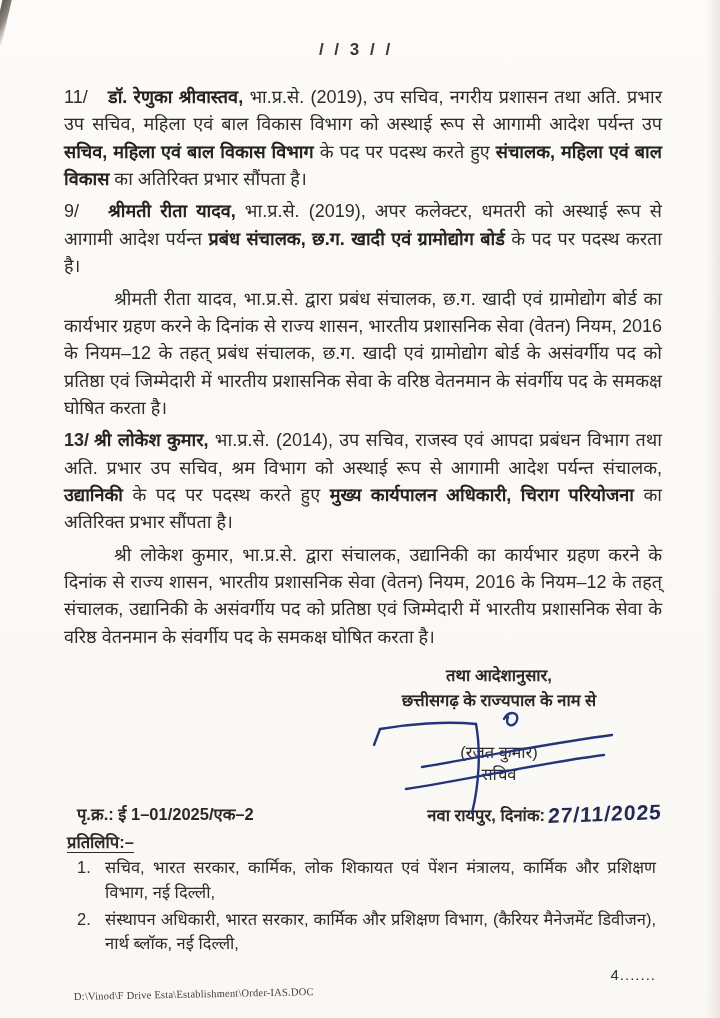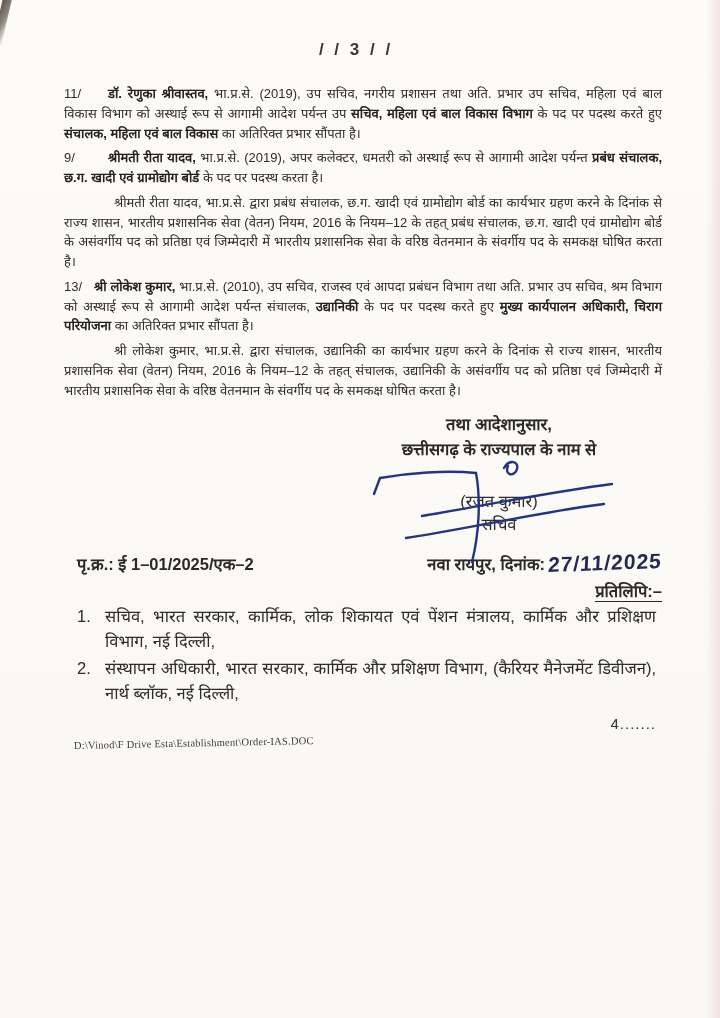--- a/index.html
+++ b/index.html
@@ -22,44 +22,44 @@
   .corner-artifact{
     position:absolute;top:-6px;left:-2px;width:9px;height:52px;
     background:linear-gradient(105deg,#55504b 0%,#8d857d 55%,rgba(141,133,125,0) 100%);
     transform:rotate(13deg);border-radius:2px;
   }
   .page-num-header{
     text-align:center;font-size:17px;font-weight:600;letter-spacing:3px;
     color:#3a3835;margin:6px 14px 24px 0;
   }
   .para{
-    font-size:13px;line-height:1.52;text-align:justify;
+    font-size:18px;line-height:1.52;text-align:justify;
     margin:0 0 5px 0;
   }
   .para b{font-weight:700;color:#242220;}
   .pnum{display:inline-block;width:44px;}
-  .pnum.narrow{width:30px;}
+  .pnum.narrow{width:30px;font-weight:bold;}
   .para.indent{text-indent:50px;}
   .sig-block{
     width:302px;margin:12px 12px 0 auto;text-align:center;
     font-size:16.5px;line-height:1.5;
   }
   .authority{font-weight:700;color:#2b2927;}
   .sig-names{position:relative;margin-top:28px;line-height:1.38;font-size:16.5px;}
   .sig-ink{position:absolute;left:16px;top:-36px;width:252px;height:114px;pointer-events:none;}
   .sig-ink path{fill:none;stroke:currentColor;stroke-width:2.4;stroke-linecap:round;}
   .ref-row{
-    display:flex;justify-content:space-between;align-items:center;
+    display:flex;justify-content:space-between;align-items:flex-start;
     margin:16px 0 0 13px;font-weight:700;font-size:16.5px;color:#2b2927;
   }
   .handwritten{
     display:inline-block;font-size:21px;font-weight:600;letter-spacing:1px;
     transform:rotate(-2deg) skewX(-5deg);margin-left:3px;
   }
-  .copies-heading{margin:4px 0 2px 17px;font-size:16.5px;text-align:right;}
+  .copies-heading{margin:4px 0 2px 3px;font-size:16.5px;}
   .copies-heading span{font-weight:700;border-bottom:1.5px solid #2b2927;padding-bottom:1px;}
   .copy-list{list-style:none;margin:2px 0 0 0;padding:0 0 0 13px;}
   .copy-item{display:flex;font-size:16.5px;line-height:1.5;margin:2px 0;}
   .inum{width:28px;flex:none;}
   .itext{flex:1;text-align:justify;padding-right:6px;}
   .cont-mark{text-align:right;font-size:15px;letter-spacing:1px;margin:10px 6px 0 0;color:#333;}
   .file-path{
     font-family:"Liberation Serif",serif;font-size:10.5px;color:#3e3c3a;
     margin:8px 0 0 10px;width:max-content;
     transform:rotate(-1.2deg);transform-origin:left center;letter-spacing:.2px;
@@ -80,21 +80,21 @@
 
   <p class="para">
     <span class="pnum">9/</span><span class="ptext"><b>श्रीमती रीता यादव,</b><span> भा.प्र.से. (2019), अपर कलेक्टर, धमतरी को अस्थाई रूप से आगामी आदेश पर्यन्त </span><b>प्रबंध संचालक, छ.ग. खादी एवं ग्रामोद्योग बोर्ड</b><span> के पद पर पदस्थ करता है।</span></span>
   </p>
 
   <p class="para indent">
     <span class="ptext"><span>श्रीमती रीता यादव, भा.प्र.से. द्वारा प्रबंध संचालक, छ.ग. खादी एवं ग्रामोद्योग बोर्ड का कार्यभार ग्रहण करने के दिनांक से राज्य शासन, भारतीय प्रशासनिक सेवा (वेतन) नियम, 2016 के नियम–12 के तहत् प्रबंध संचालक, छ.ग. खादी एवं ग्रामोद्योग बोर्ड के असंवर्गीय पद को प्रतिष्ठा एवं जिम्मेदारी में भारतीय प्रशासनिक सेवा के वरिष्ठ वेतनमान के संवर्गीय पद के समकक्ष घोषित करता है।</span></span>
   </p>
 
   <p class="para">
-    <span class="pnum narrow">13/</span><span class="ptext"><b>श्री लोकेश कुमार,</b><span> भा.प्र.से. (2010), उप सचिव, राजस्व एवं आपदा प्रबंधन विभाग तथा अति. प्रभार उप सचिव, श्रम विभाग को अस्थाई रूप से आगामी आदेश पर्यन्त संचालक, </span><b>उद्यानिकी</b><span> के पद पर पदस्थ करते हुए </span><b>मुख्य कार्यपालन अधिकारी, चिराग परियोजना</b><span> का अतिरिक्त प्रभार सौंपता है।</span></span>
+    <span class="pnum narrow">13/</span><span class="ptext"><b>श्री लोकेश कुमार,</b><span> भा.प्र.से. (2014), उप सचिव, राजस्व एवं आपदा प्रबंधन विभाग तथा अति. प्रभार उप सचिव, श्रम विभाग को अस्थाई रूप से आगामी आदेश पर्यन्त संचालक, </span><b>उद्यानिकी</b><span> के पद पर पदस्थ करते हुए </span><b>मुख्य कार्यपालन अधिकारी, चिराग परियोजना</b><span> का अतिरिक्त प्रभार सौंपता है।</span></span>
   </p>
 
   <p class="para indent">
     <span class="ptext"><span>श्री लोकेश कुमार, भा.प्र.से. द्वारा संचालक, उद्यानिकी का कार्यभार ग्रहण करने के दिनांक से राज्य शासन, भारतीय प्रशासनिक सेवा (वेतन) नियम, 2016 के नियम–12 के तहत् संचालक, उद्यानिकी के असंवर्गीय पद को प्रतिष्ठा एवं जिम्मेदारी में भारतीय प्रशासनिक सेवा के वरिष्ठ वेतनमान के संवर्गीय पद के समकक्ष घोषित करता है।</span></span>
   </p>
 
   <div class="sig-block">
     <div class="authority">तथा आदेशानुसार,</div>
     <div class="authority">छत्तीसगढ़ के राज्यपाल के नाम से</div>
 

